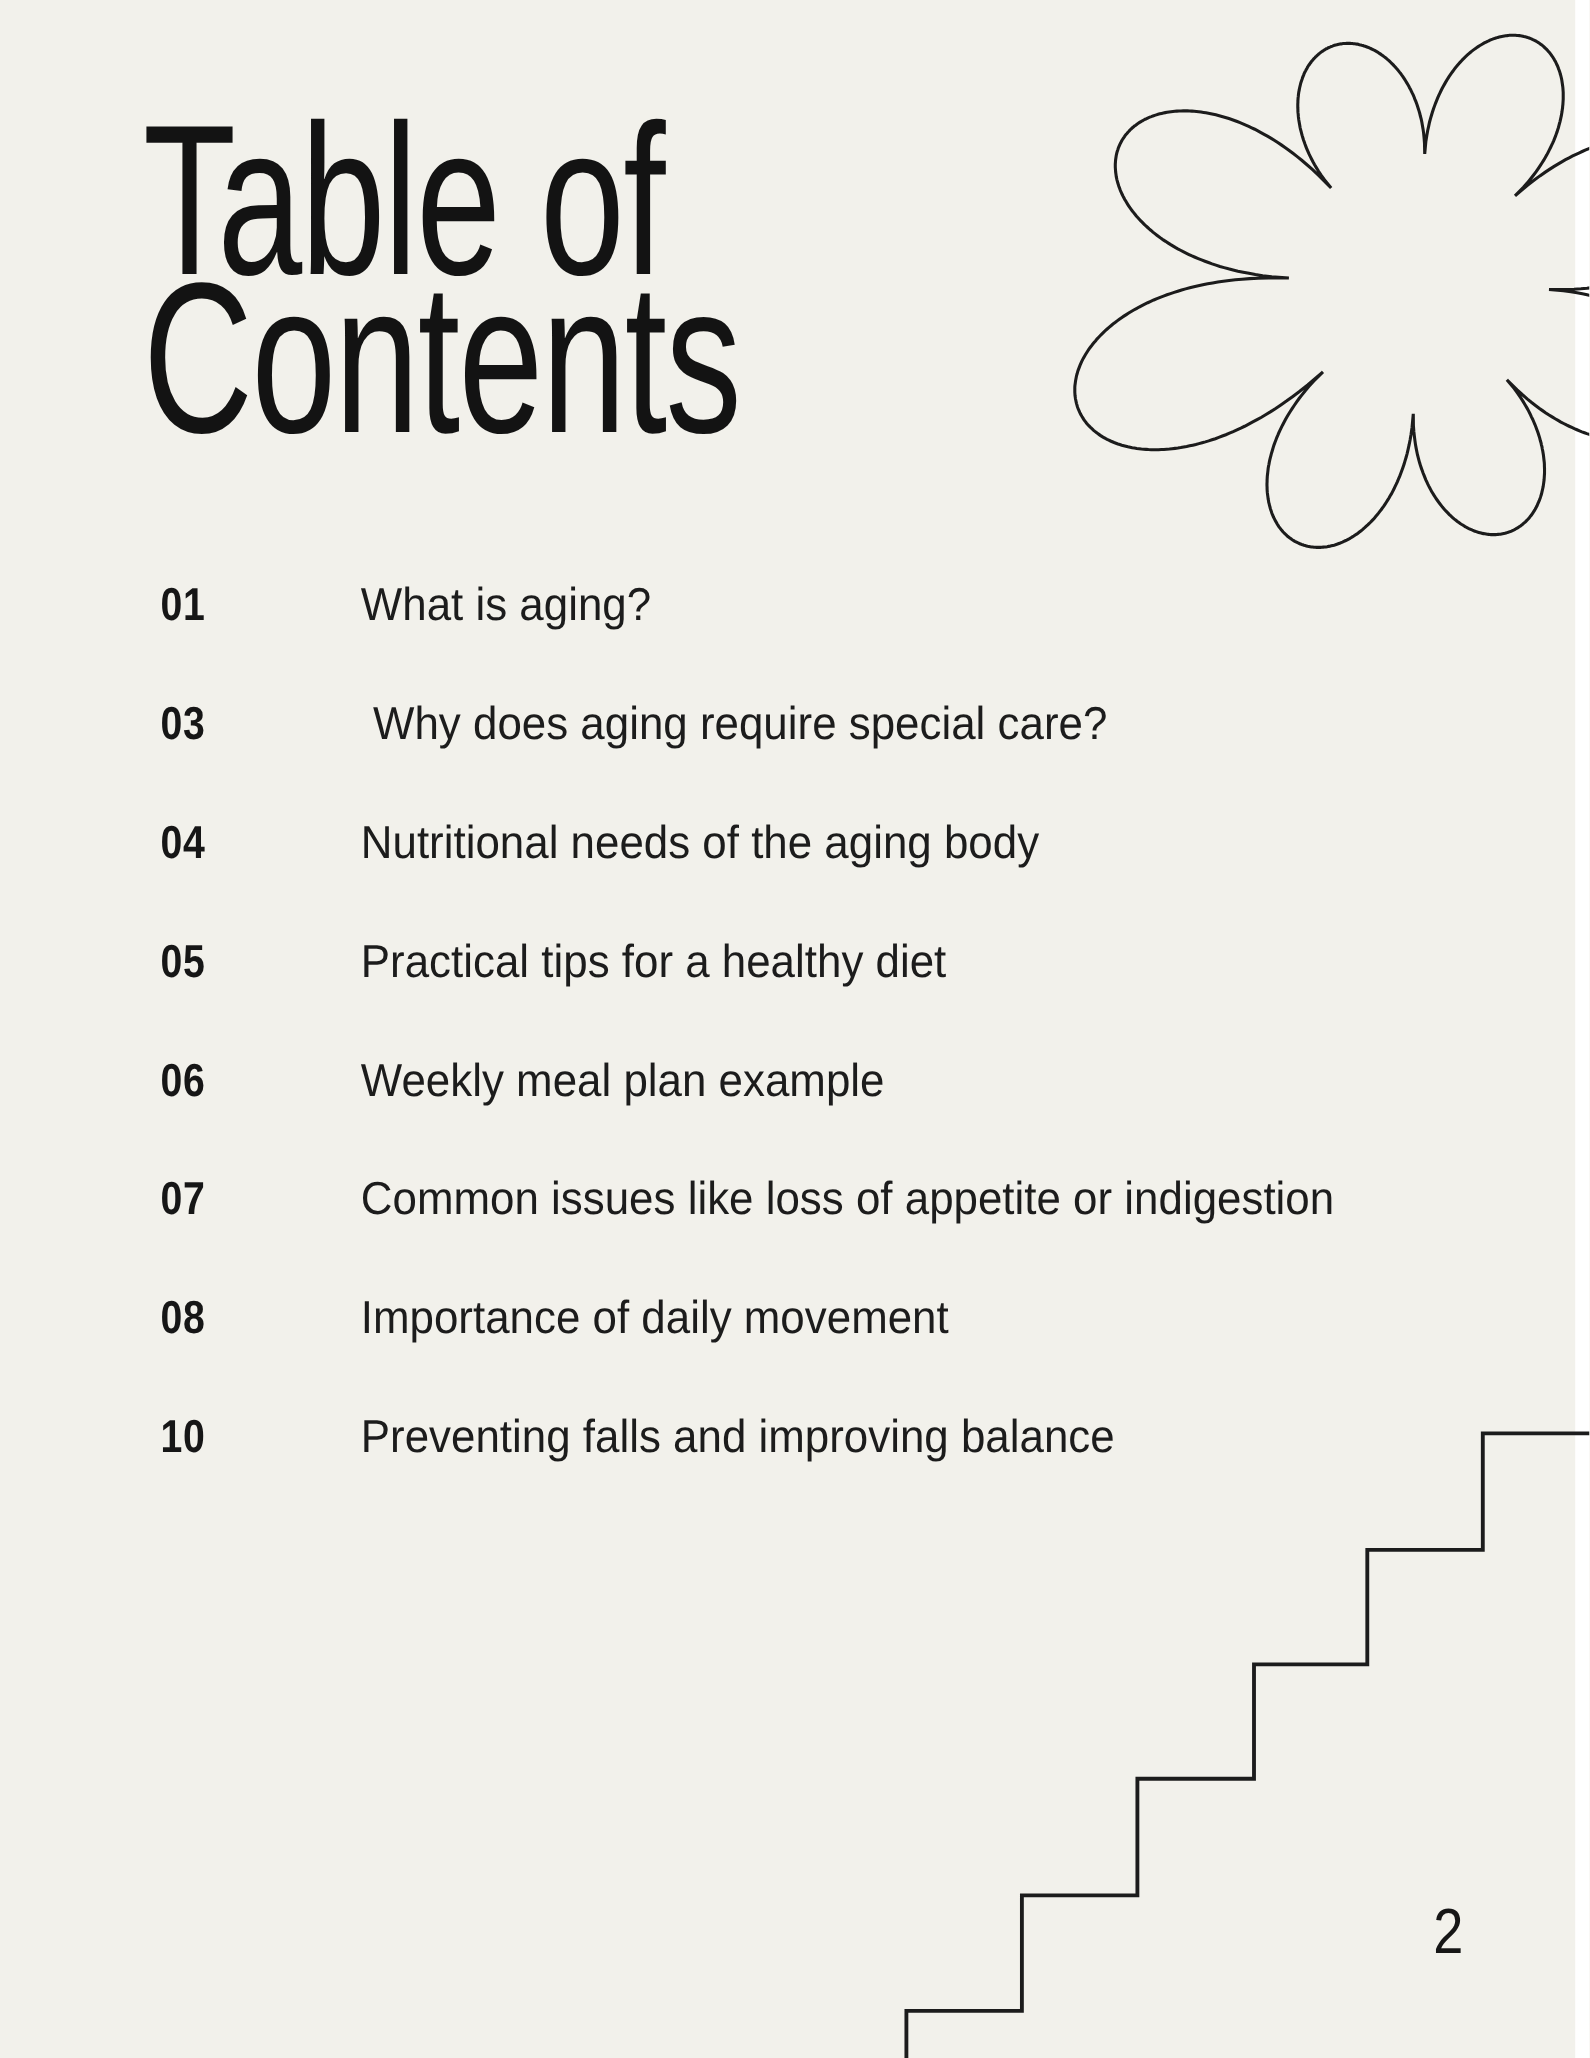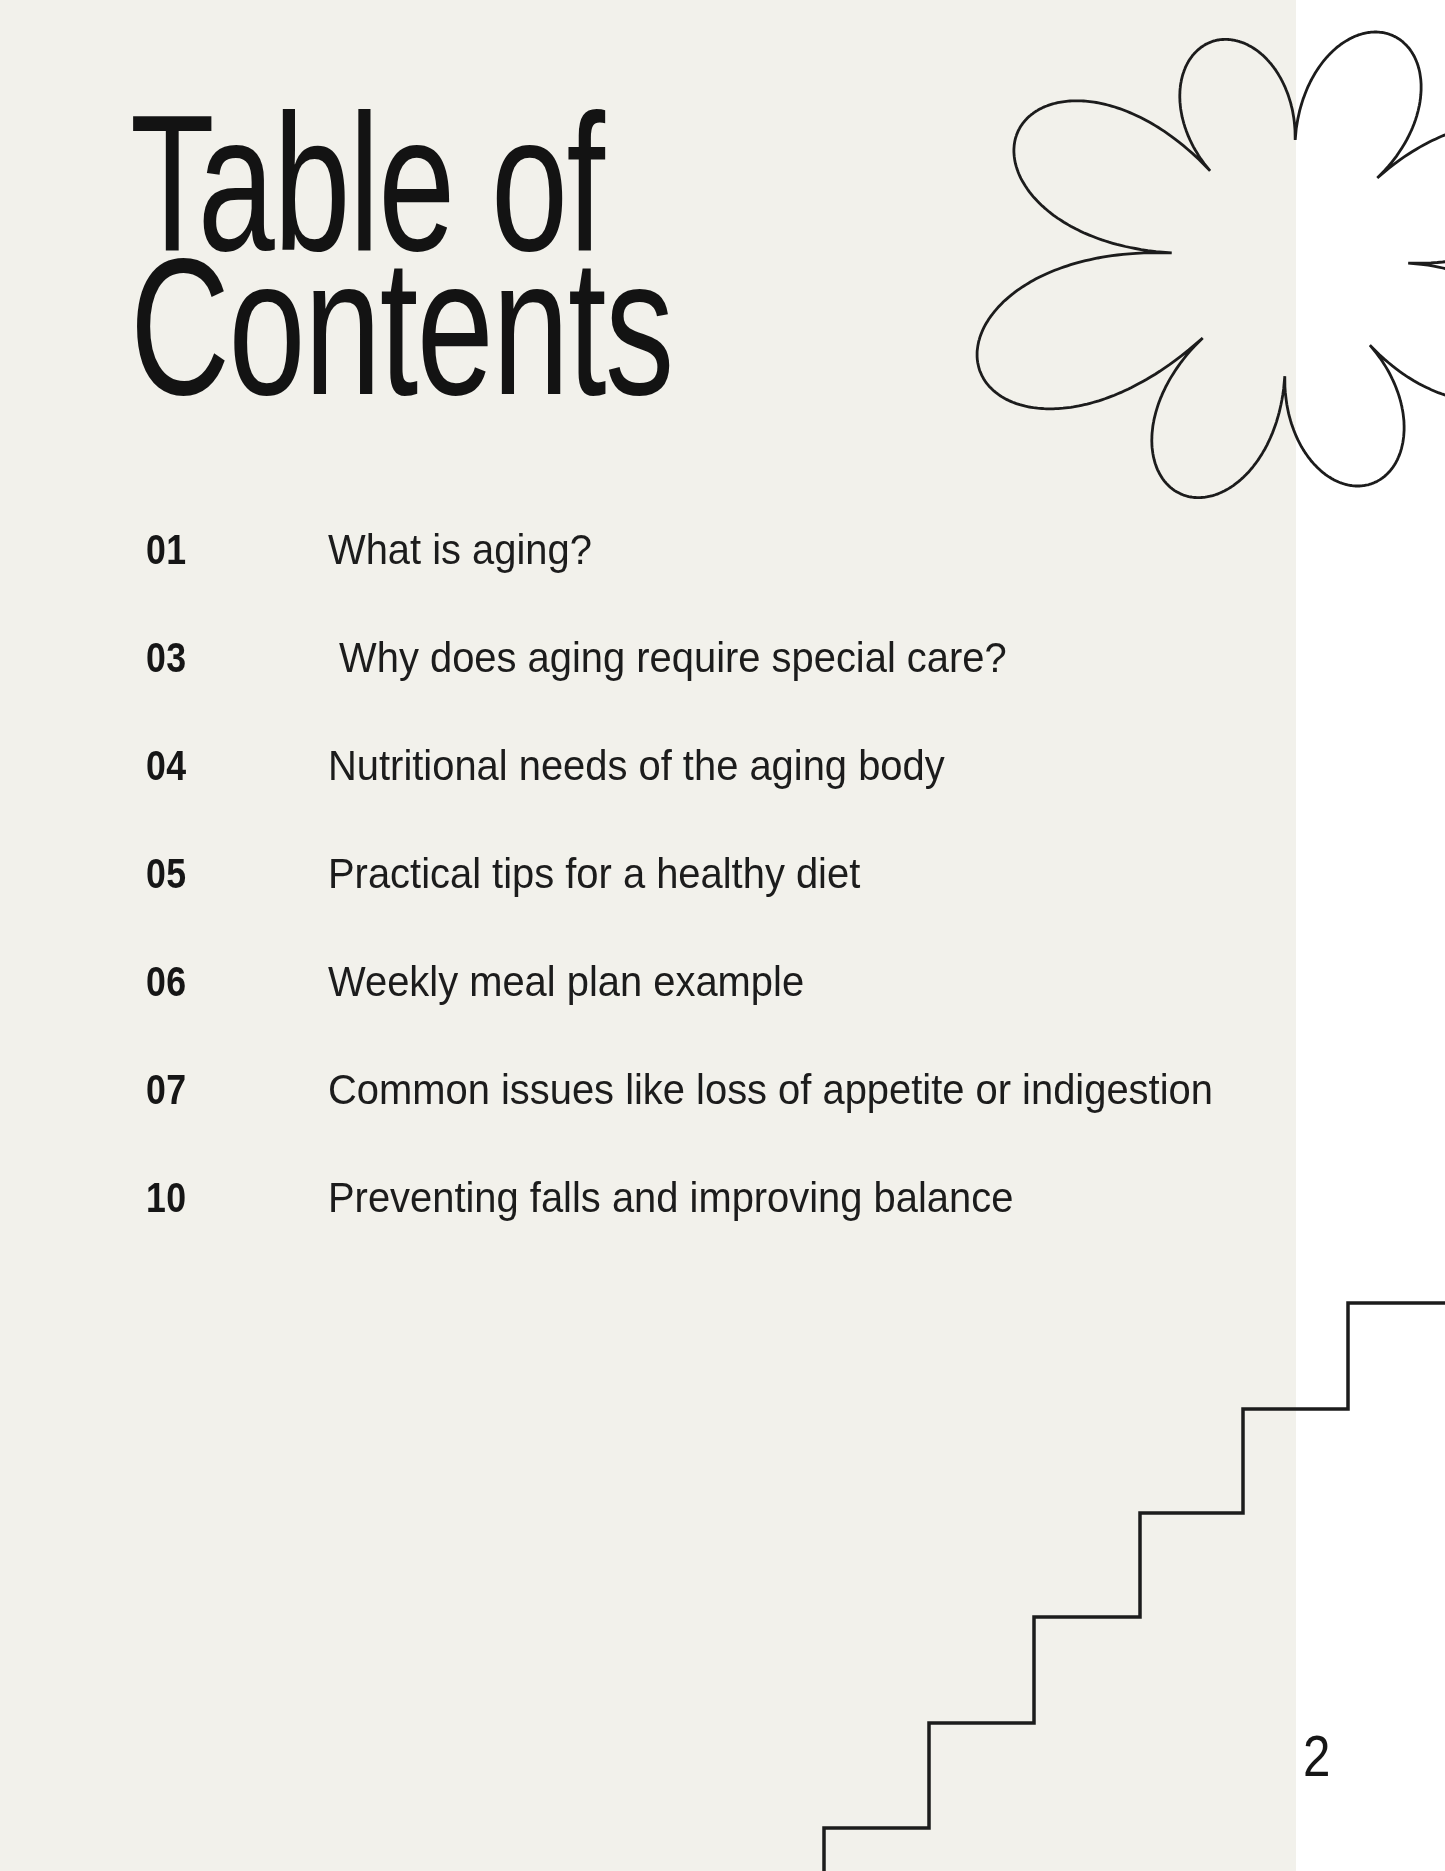--- a/index.html
+++ b/index.html
@@ -4,21 +4,21 @@
 <style>
   html, body {
     margin: 0;
     padding: 0;
     width: 1445px;
     height: 1871px;
     overflow: hidden;
   }
   .stage {
     position: relative;
-    width: 1296px;
+    width: 1432px;
     height: 1871px;
     background: #f2f1eb;
     font-family: "Liberation Sans", sans-serif;
     color: #1a1a1a;
   }
   svg.decor {
     position: absolute;
     left: 0;
     top: 0;
     width: 1445px;
@@ -117,20 +117,24 @@
       </div>
       <div class="toc-row">
         <span class="toc-num">06</span>
         <span class="toc-label">Weekly meal plan example</span>
       </div>
       <div class="toc-row">
         <span class="toc-num">07</span>
         <span class="toc-label">Common issues like loss of appetite or indigestion</span>
       </div>
       <div class="toc-row">
+        <span class="toc-num">08</span>
+        <span class="toc-label">Importance of daily movement</span>
+      </div>
+      <div class="toc-row">
         <span class="toc-num">10</span>
         <span class="toc-label">Preventing falls and improving balance</span>
       </div>
     </div>
 
   <div class="pagenum">2</div>
 
 </div>
 
 </body></html>

